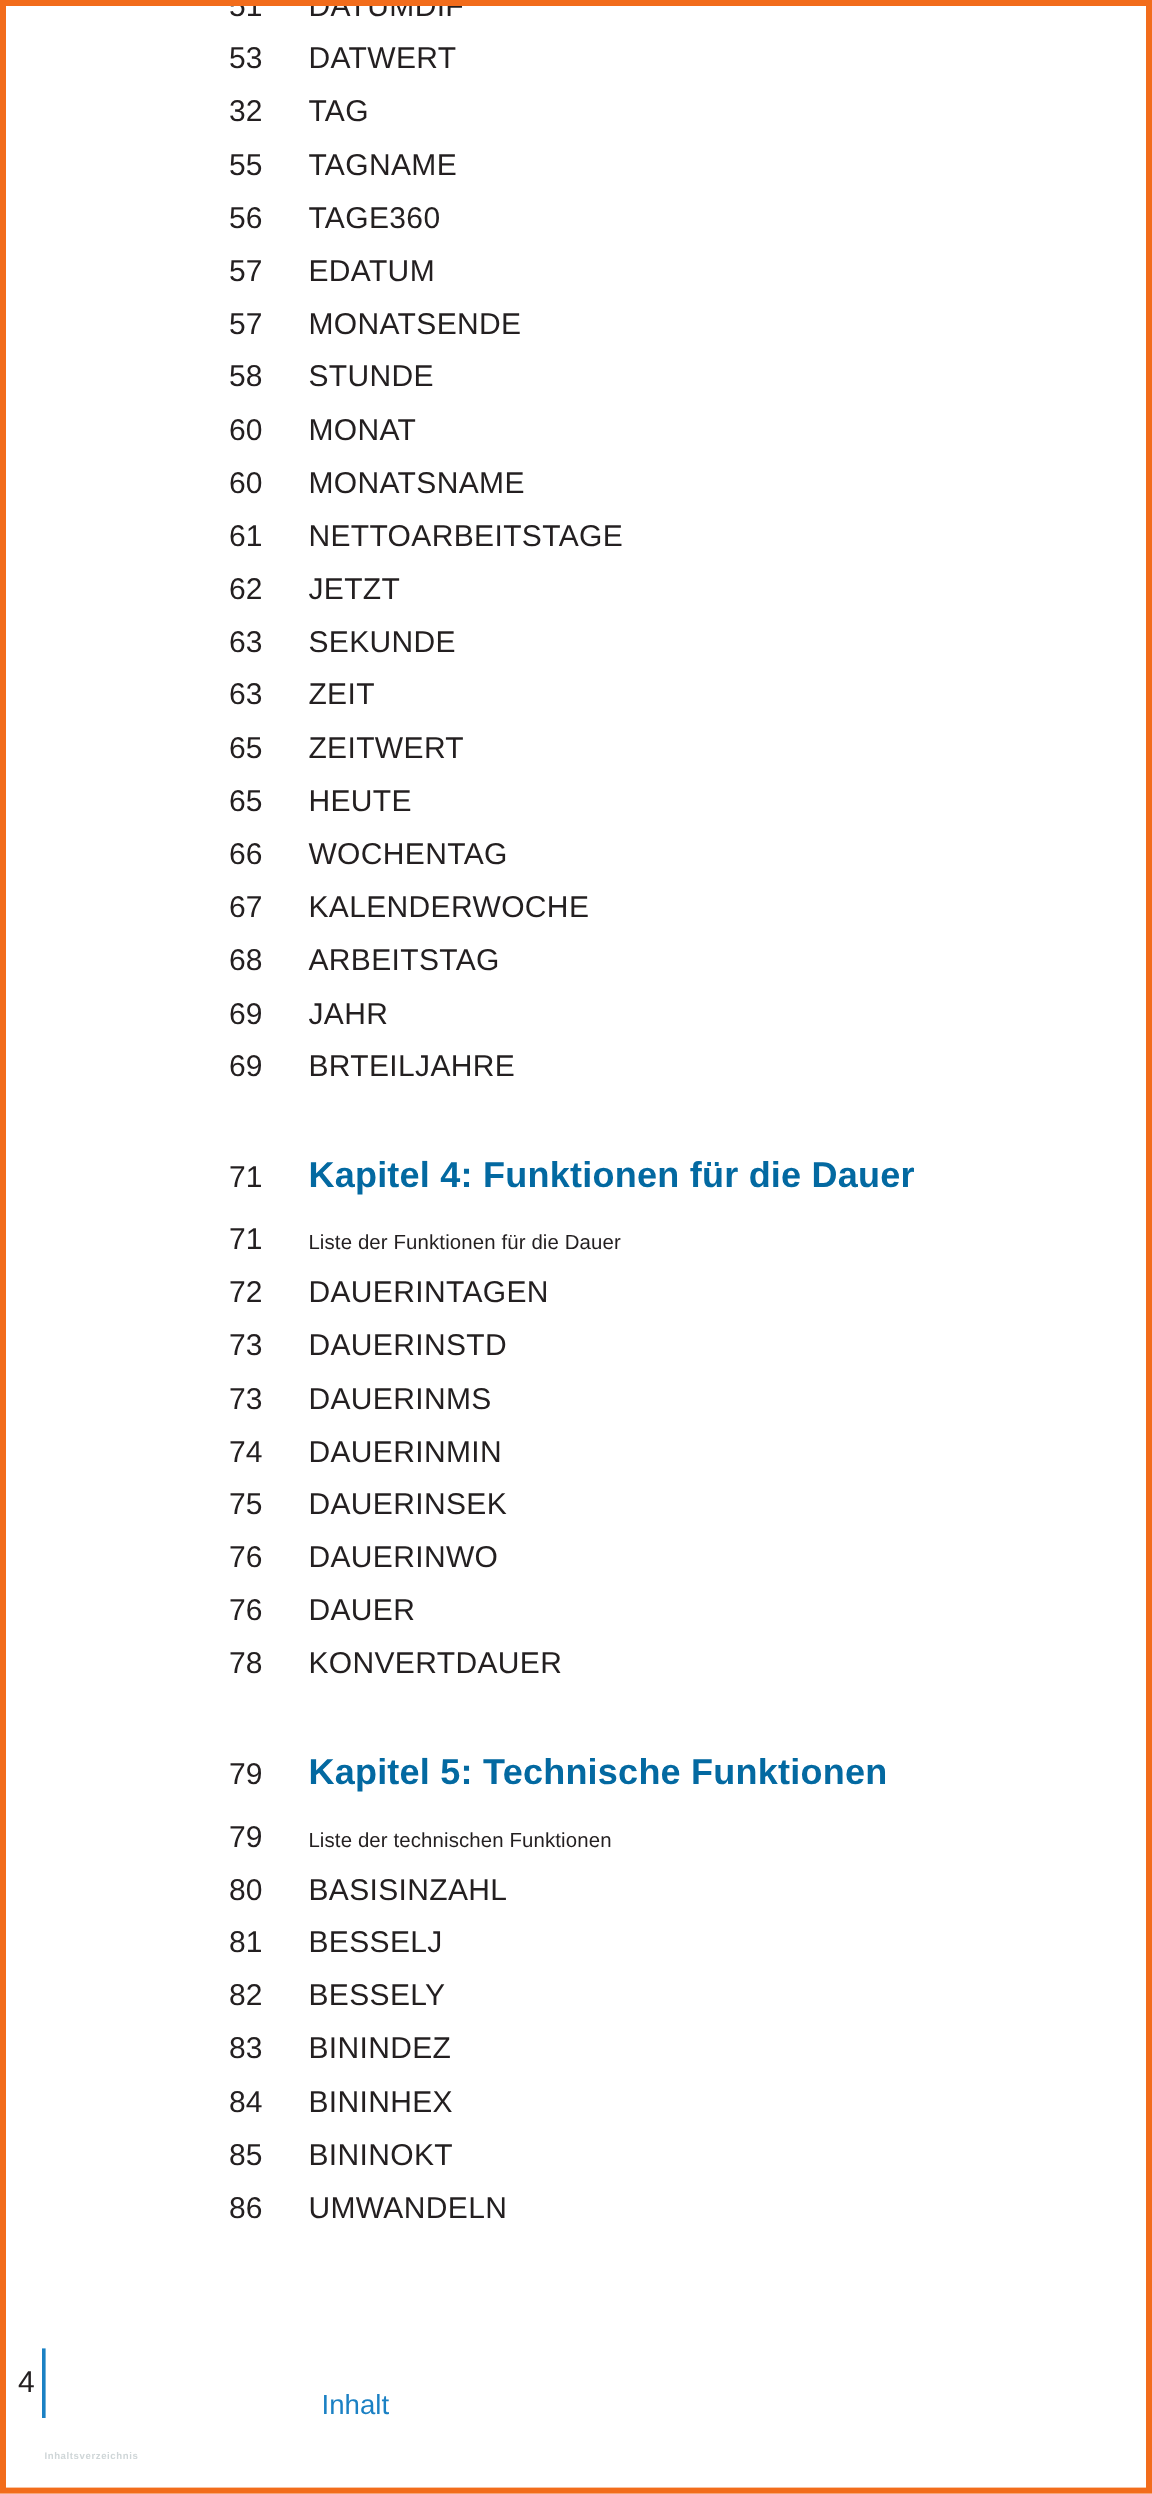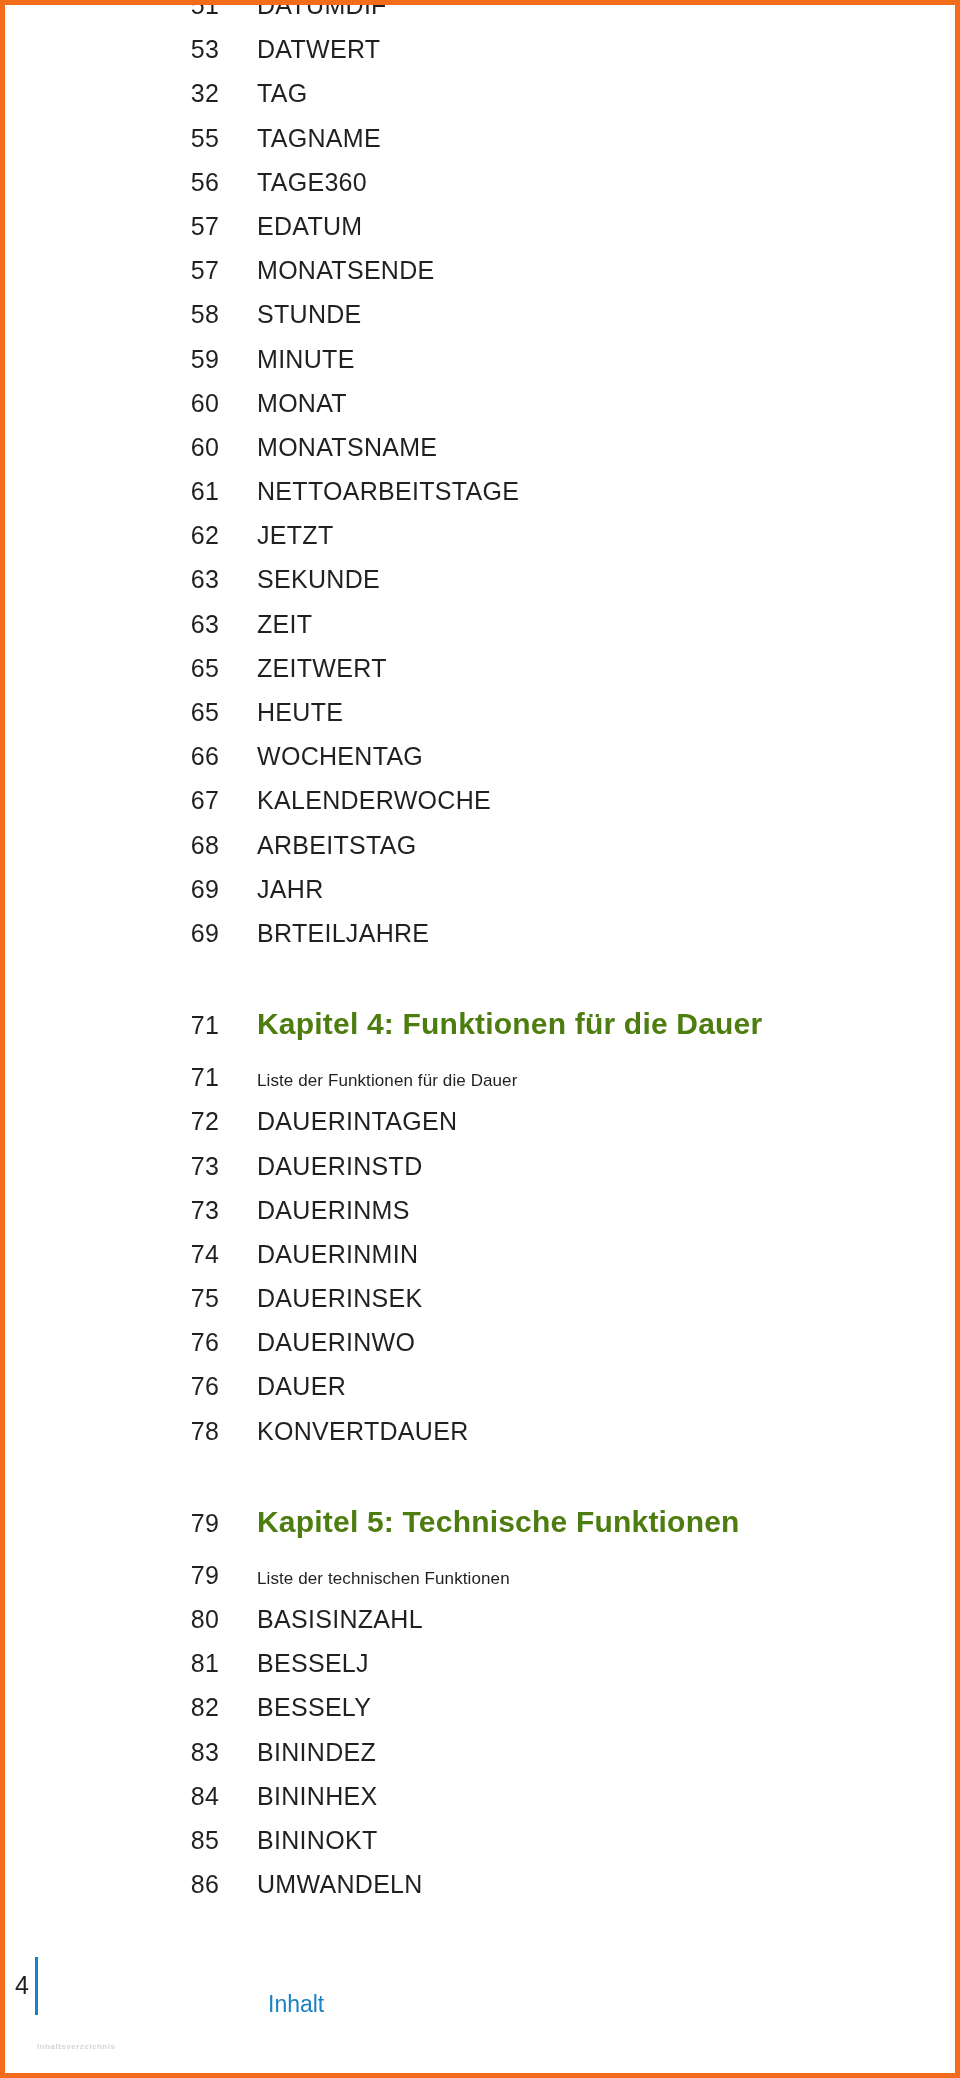--- a/index.html
+++ b/index.html
@@ -69,21 +69,21 @@
   
   .toc-row.chapter {
     height: 56px;
   }
   .toc-row.chapter .pg {
     font-size: 25px;
     color: #231f20;
   }
   .toc-row.chapter .ttl {
     font-size: 30px;
-    color: #4d7c0f;
+    color: #0369a1;
     font-weight: bold;
     letter-spacing: 0.2px;
   }
 
   .toc-row.sub .ttl {
     font-size: 17px;
     color: #231f20;
     letter-spacing: 0.1px;
   }
 
@@ -161,24 +161,20 @@
         <div class="pg">57</div>
         <div class="ttl">EDATUM</div>
       </div>
       <div class="toc-row">
         <div class="pg">57</div>
         <div class="ttl">MONATSENDE</div>
       </div>
       <div class="toc-row">
         <div class="pg">58</div>
         <div class="ttl">STUNDE</div>
-      </div>
-      <div class="toc-row">
-        <div class="pg">59</div>
-        <div class="ttl">MINUTE</div>
       </div>
       <div class="toc-row">
         <div class="pg">60</div>
         <div class="ttl">MONAT</div>
       </div>
       <div class="toc-row">
         <div class="pg">60</div>
         <div class="ttl">MONATSNAME</div>
       </div>
       <div class="toc-row">

